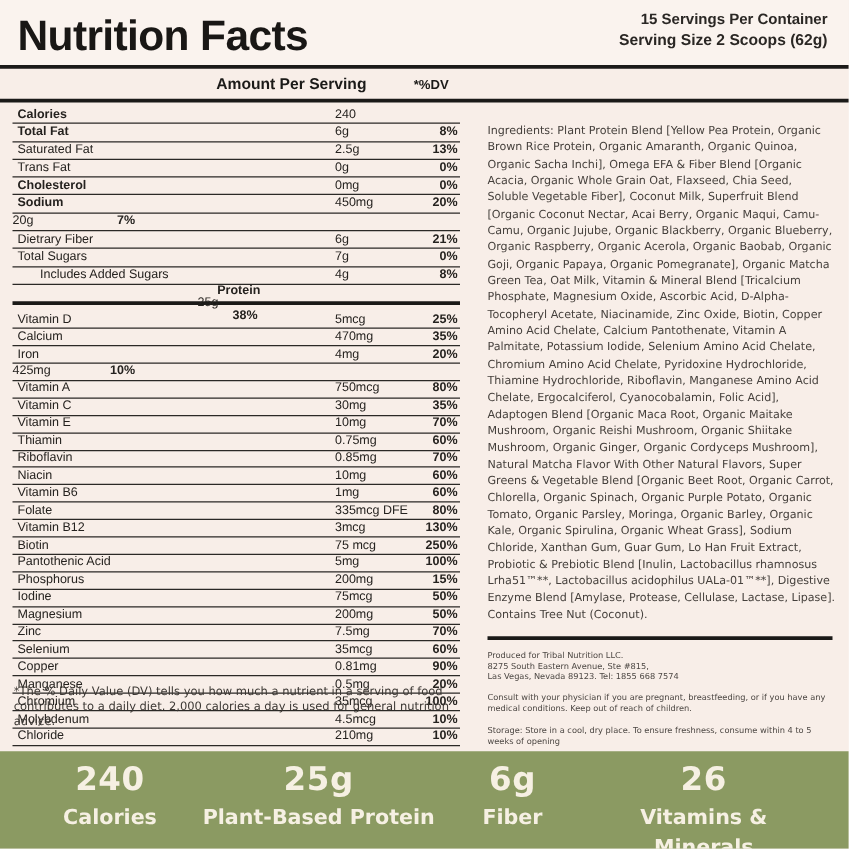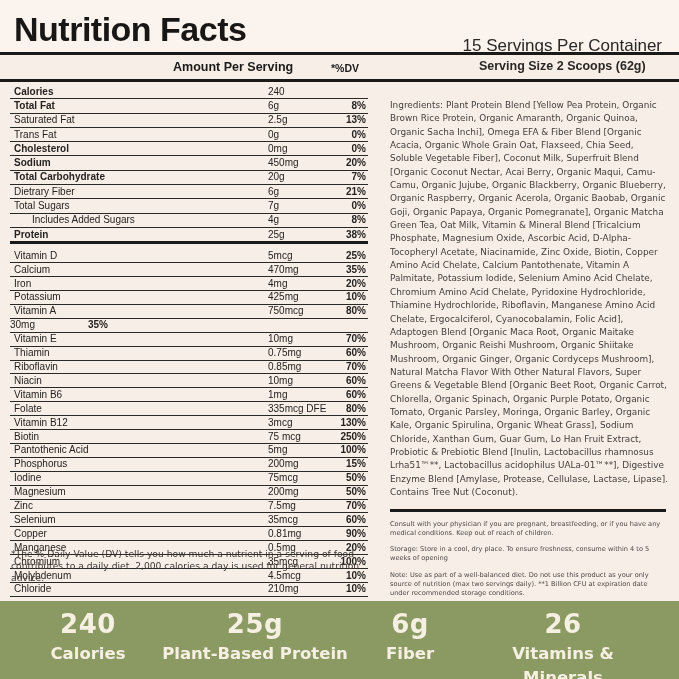--- a/index.html
+++ b/index.html
@@ -11,42 +11,42 @@
     color:#1f1d1b;
     overflow:hidden;
   }
   
   .hdr{position:absolute;left:0;top:0;width:679px;height:52px;background:#faf3ee;}
   .title{
     position:absolute;left:14px;top:10px;
     font-size:34px;font-weight:700;letter-spacing:-0.5px;color:#191715;
   }
   .serv{position:absolute;right:17px;top:8px;text-align:right;color:#2a2724;}
-  .serv .line1{font-size:17px;font-weight:400;margin-top:28px;}
+  .serv .line1{font-size:12px;font-weight:700;}
   .serv .line2{font-size:12.5px;font-weight:700;margin-top:3px;text-align:center;}
   .bar{position:absolute;left:0;width:679px;height:3px;background:#1b1a18;}
   .bar1{top:52px;}
   .bar2{top:79px;}
   .colhead{position:absolute;left:0;top:55px;width:679px;height:24px;}
   .aps{position:absolute;left:173px;top:5px;font-size:12.5px;font-weight:700;color:#1b1a18;}
   .dvh{position:absolute;left:331px;top:7px;font-size:10.5px;font-weight:700;color:#1b1a18;}
   
   .table{position:absolute;left:10px;top:85px;width:358px;}
   .nt-row{
     display:flex;align-items:center;height:13.3px;
     border-bottom:1px solid #2b2926;
     font-size:10px;line-height:10px;color:#25221f;
   }
   .vits .nt-row{height:12.92px;}
   .nt-row .lbl{flex:1;padding-left:4px;}
   .nt-row.indent .lbl{padding-left:22px;}
   .nt-row .amt{width:62px;text-align:left;}
   .nt-row .dv{width:36px;text-align:right;padding-right:2px;font-weight:700;}
   .nt-row.bold .lbl{font-weight:700;}
-  .macro .nt-row:last-child{border-bottom:none;}
+  .macro .nt-row:last-child{border-bottom:none;flex-direction:column;}
   .thickdiv{height:3px;background:#1b1a18;}
   .vits{margin-top:5px;}
   .footnote{
     position:absolute;left:11px;top:548px;width:364px;
     font-family:"DejaVu Sans",sans-serif;
     font-size:9.2px;line-height:12px;color:#3b3733;
   }
   
   .rightcol{position:absolute;left:390px;top:99px;width:278px;}
   .ingredients{
@@ -111,21 +111,20 @@
           <span class="lbl">Cholesterol</span>
           <span class="amt">0mg</span>
           <span class="dv">0%</span>
         </div>
         <div class="nt-row bold">
           <span class="lbl">Sodium</span>
           <span class="amt">450mg</span>
           <span class="dv">20%</span>
         </div>
         <div class="nt-row bold">
-          <span class="lbl">Total Carbohydrate</span>
           <span class="amt">20g</span>
           <span class="dv">7%</span>
         </div>
         <div class="nt-row">
           <span class="lbl">Dietrary Fiber</span>
           <span class="amt">6g</span>
           <span class="dv">21%</span>
         </div>
         <div class="nt-row">
           <span class="lbl">Total Sugars</span>
@@ -154,30 +153,30 @@
           <span class="lbl">Calcium</span>
           <span class="amt">470mg</span>
           <span class="dv">35%</span>
         </div>
         <div class="nt-row">
           <span class="lbl">Iron</span>
           <span class="amt">4mg</span>
           <span class="dv">20%</span>
         </div>
         <div class="nt-row">
-          <span class="lbl">Potassium</span>
           <span class="amt">425mg</span>
           <span class="dv">10%</span>
         </div>
         <div class="nt-row">
           <span class="lbl">Vitamin A</span>
           <span class="amt">750mcg</span>
           <span class="dv">80%</span>
         </div>
         <div class="nt-row">
+          <span class="lbl">Vitamin C</span>
           <span class="amt">30mg</span>
           <span class="dv">35%</span>
         </div>
         <div class="nt-row">
           <span class="lbl">Vitamin E</span>
           <span class="amt">10mg</span>
           <span class="dv">70%</span>
         </div>
         <div class="nt-row">
           <span class="lbl">Thiamin</span>
@@ -269,20 +268,25 @@
           <span class="amt">210mg</span>
           <span class="dv">10%</span>
         </div>
       </div>
   </div>
   <div class="footnote">*The % Daily Value (DV) tells you how much a nutrient in a serving of food contributes to a daily diet. 2,000 calories a day is used for general nutrition advice.</div>
 
   <div class="rightcol">
     <p class="ingredients">Ingredients: Plant Protein Blend [Yellow Pea Protein, Organic Brown Rice Protein, Organic Amaranth, Organic Quinoa, Organic Sacha Inchi], Omega EFA &amp; Fiber Blend [Organic Acacia, Organic Whole Grain Oat, Flaxseed, Chia Seed, Soluble Vegetable Fiber], Coconut Milk, Superfruit Blend [Organic Coconut Nectar, Acai Berry, Organic Maqui, Camu-Camu, Organic Jujube, Organic Blackberry, Organic Blueberry, Organic Raspberry, Organic Acerola, Organic Baobab, Organic Goji, Organic Papaya, Organic Pomegranate], Organic Matcha Green Tea, Oat Milk, Vitamin &amp; Mineral Blend [Tricalcium Phosphate, Magnesium Oxide, Ascorbic Acid, D-Alpha-Tocopheryl Acetate, Niacinamide, Zinc Oxide, Biotin, Copper Amino Acid Chelate, Calcium Pantothenate, Vitamin A Palmitate, Potassium Iodide, Selenium Amino Acid Chelate, Chromium Amino Acid Chelate, Pyridoxine Hydrochloride, Thiamine Hydrochloride, Riboflavin, Manganese Amino Acid Chelate, Ergocalciferol, Cyanocobalamin, Folic Acid], Adaptogen Blend [Organic Maca Root, Organic Maitake Mushroom, Organic Reishi Mushroom, Organic Shiitake Mushroom, Organic Ginger, Organic Cordyceps Mushroom], Natural Matcha Flavor With Other Natural Flavors, Super Greens &amp; Vegetable Blend [Organic Beet Root, Organic Carrot, Chlorella, Organic Spinach, Organic Purple Potato, Organic Tomato, Organic Parsley, Moringa, Organic Barley, Organic Kale, Organic Spirulina, Organic Wheat Grass], Sodium Chloride, Xanthan Gum, Guar Gum, Lo Han Fruit Extract, Probiotic &amp; Prebiotic Blend [Inulin, Lactobacillus rhamnosus Lrha51™**, Lactobacillus acidophilus UALa-01™**], Digestive Enzyme Blend [Amylase, Protease, Cellulase, Lactase, Lipase]. Contains Tree Nut (Coconut).</p>
     <div class="rdivider"></div>
+    <div class="fineprint producer">
+        <div>Produced for Tribal Nutrition LLC.</div>
+        <div>8275 South Eastern Avenue, Ste #815,</div>
+        <div>Las Vegas, Nevada 89123. Tel: 1855 668 7574</div>
+      </div>
     <div class="fineprint">
         <p>Consult with your physician if you are pregnant, breastfeeding, or if you have any medical conditions. Keep out of reach of children.</p>
         <p>Storage: Store in a cool, dry place. To ensure freshness, consume within 4 to 5 weeks of opening</p>
         <p>Note: Use as part of a well-balanced diet. Do not use this product as your only source of nutrition (max two servings daily). **1 Billion CFU at expiration date under recommended storage conditions.</p>
       </div>
   </div>
 
   <div class="band">
       <div class="stat" style="left: 88px;">
         <div class="num">240</div>

